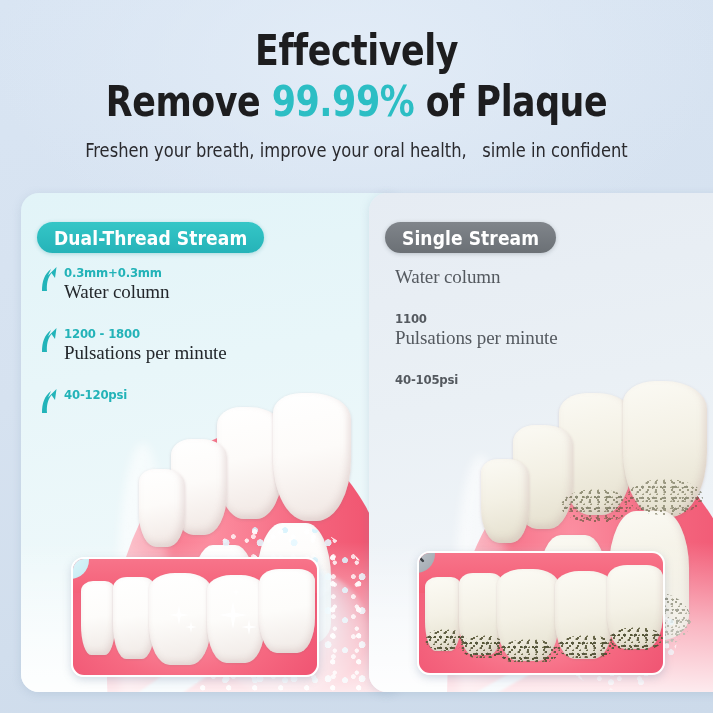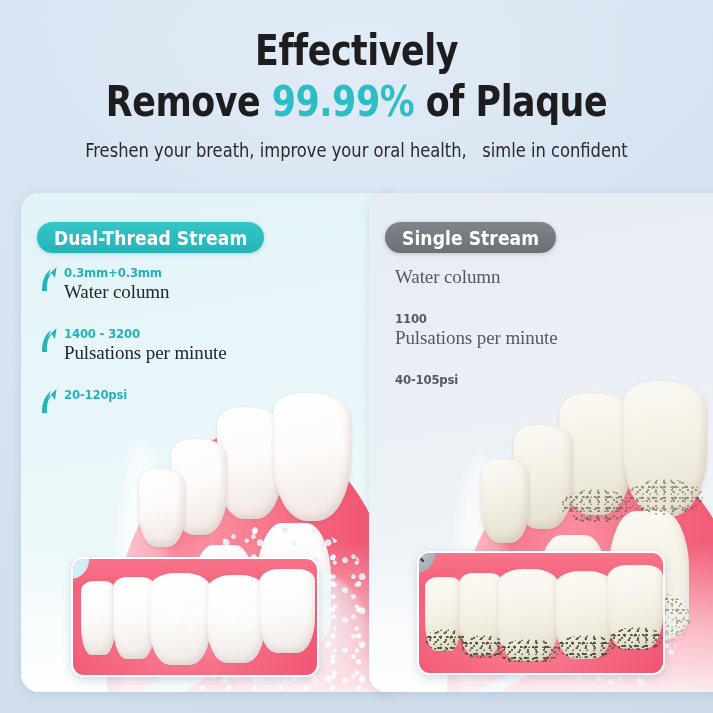--- a/index.html
+++ b/index.html
@@ -272,29 +272,29 @@
           <path d="M3 25 C3 15 5.5 8 12 3 L9 9.5 L17.5 1 L16 12 L12.5 7 C8.5 12 7.5 18 8 25 Z" fill="#22b4b9"></path>
         </svg>
         <div class="spec-value">0.3mm+0.3mm</div>
         <div class="spec-label">Water column</div>
       </div>
 
       <div class="spec-row">
         <svg class="arrow-icon" viewBox="0 0 19 26">
           <path d="M3 25 C3 15 5.5 8 12 3 L9 9.5 L17.5 1 L16 12 L12.5 7 C8.5 12 7.5 18 8 25 Z" fill="#22b4b9"></path>
         </svg>
-        <div class="spec-value">1400 - 3200</div>
+        <div class="spec-value">1200 - 1800</div>
         <div class="spec-label">Pulsations per minute</div>
       </div>
 
       <div class="spec-row">
         <svg class="arrow-icon" viewBox="0 0 19 26">
           <path d="M3 25 C3 15 5.5 8 12 3 L9 9.5 L17.5 1 L16 12 L12.5 7 C8.5 12 7.5 18 8 25 Z" fill="#22b4b9"></path>
         </svg>
-        <div class="spec-value">20-120psi</div>
+        <div class="spec-value">40-120psi</div>
       </div>
     </div>
 
     <div class="inset">
       <div class="inset-scene">
         <div class="inset-gum-top"></div>
         <div class="inset-gum"></div>
 
         <div class="inset-tooth" style="left:8px;top:22px;width:34px;height:74px;border-radius:12px 10px 30% 30%/10px 9px 40% 40%;"></div>
         <div class="inset-tooth" style="left:40px;top:18px;width:42px;height:82px;border-radius:14px 13px 32% 32%/11px 11px 42% 42%;"></div>

